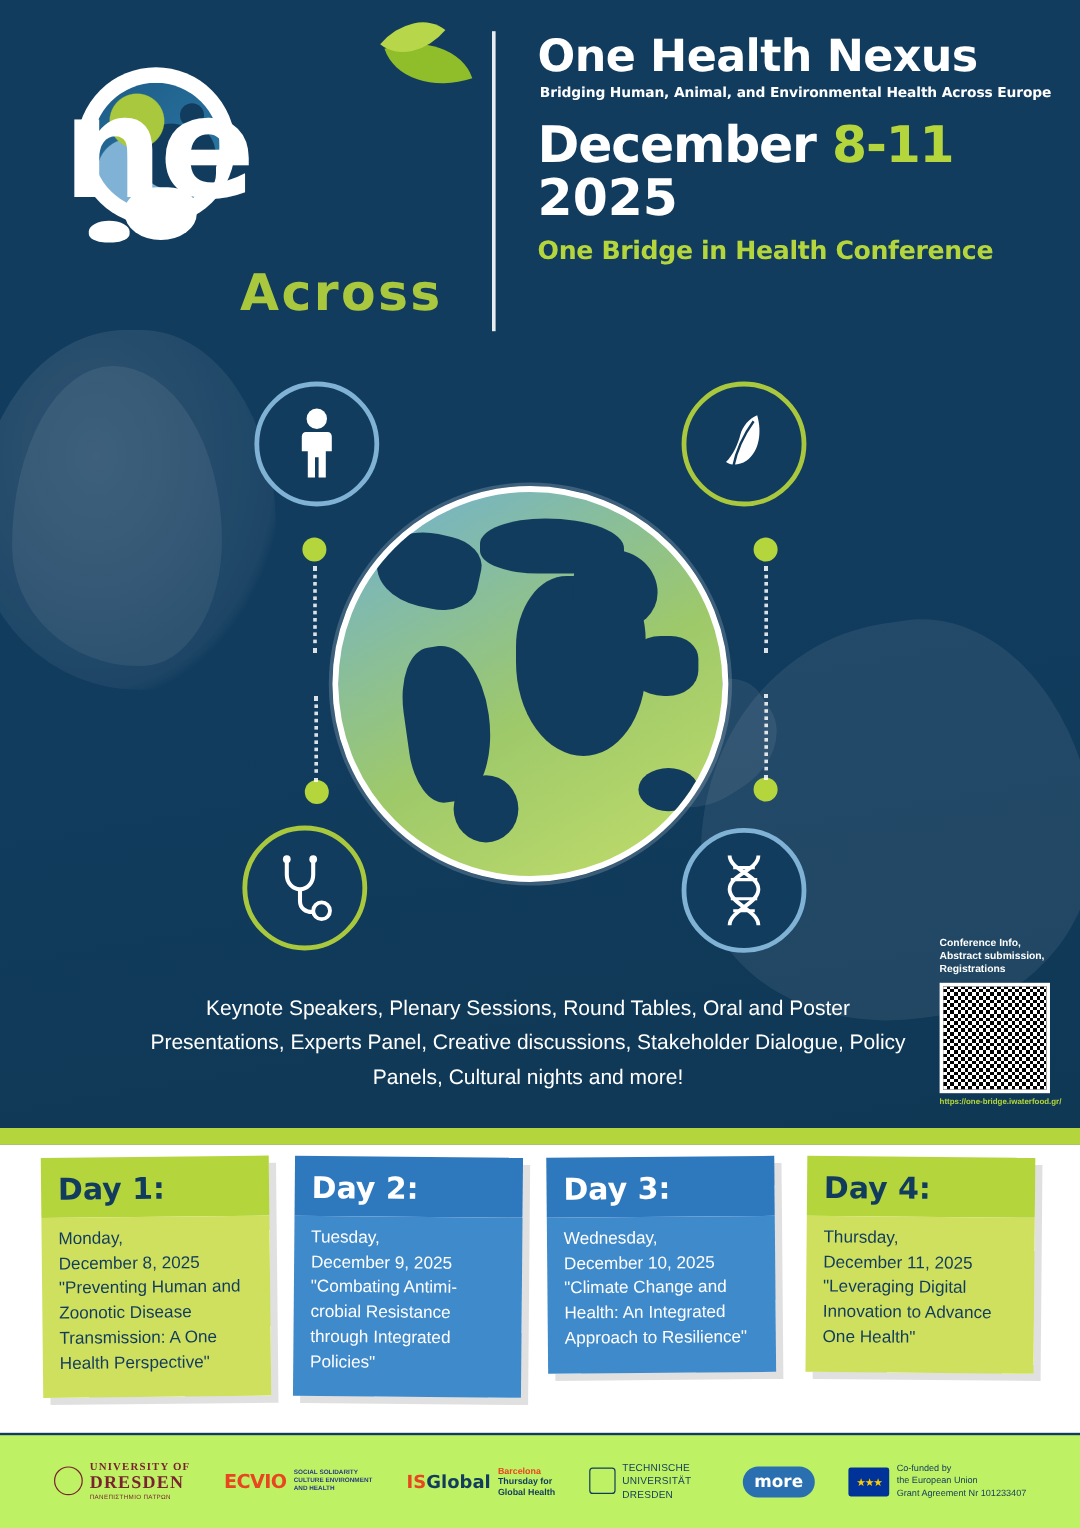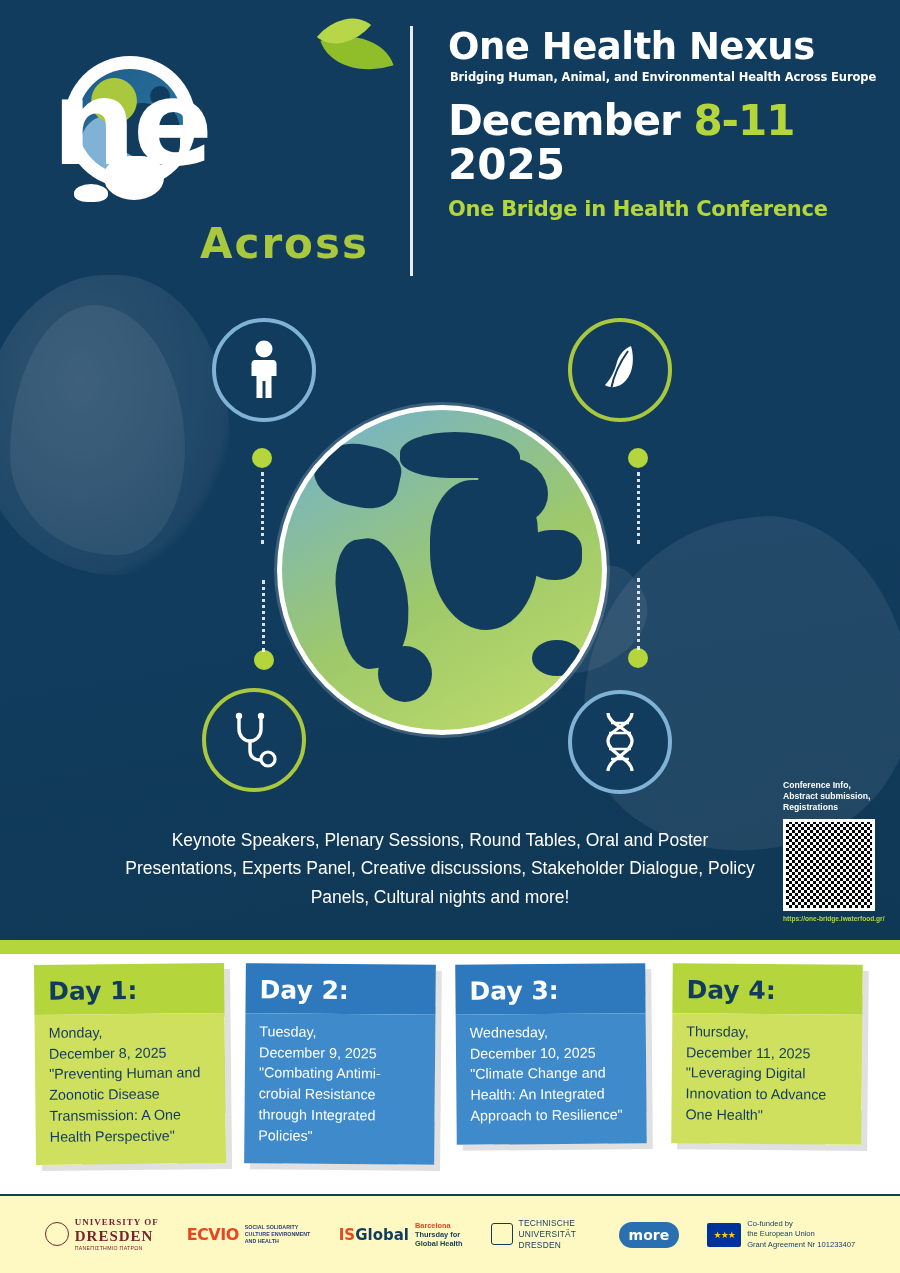--- a/index.html
+++ b/index.html
@@ -227,21 +227,21 @@
   .d3 { left:456px; transform: rotate(-0.5deg); }
   .d3 .day-hd { background:#2e78bd; color:#fff; }
   .d3 .day-bd { background:#3f8acb; color:#fff; }
   .d4 { left:672px; transform: rotate(0.5deg); }
   .d4 .day-hd { background:#b4d63c; }
   .d4 .day-bd { background:#cfe05f; }
 
   
   .footer {
     position:absolute; left:0; top:1196px; width:900px; height:77px;
-    background:#fef9c3;
+    background:#bef264;
     display:flex; align-items:center; justify-content:center; gap:28px;
   }
   .flogo { display:flex; align-items:center; gap:6px; }
   .f-txt { color:#7a2230; font-size:11px; font-weight:700; font-family:"Liberation Serif", serif; line-height:1.1; letter-spacing:1px;}
   .f-seal { width:24px;height:24px;border-radius:50%;border:1.6px solid #7a2230; }
   .f-sub { font-size:5.2px; color:#7a2230; letter-spacing:.3px; }
   .ecovio { color:#e8461f; font-size:16px; font-weight:700; letter-spacing:-0.5px; font-family:"DejaVu Sans", sans-serif;}
   .ecovio-sub { color:#2a3c80; font-size:5.3px; font-weight:700; line-height:1.35; }
   .isg { color:#e8461f; font-size:15px; font-weight:700; font-family:"DejaVu Sans", sans-serif; }
   .isg-b { color:#123c5e; font-size:15px; font-weight:700; font-family:"DejaVu Sans", sans-serif;}

